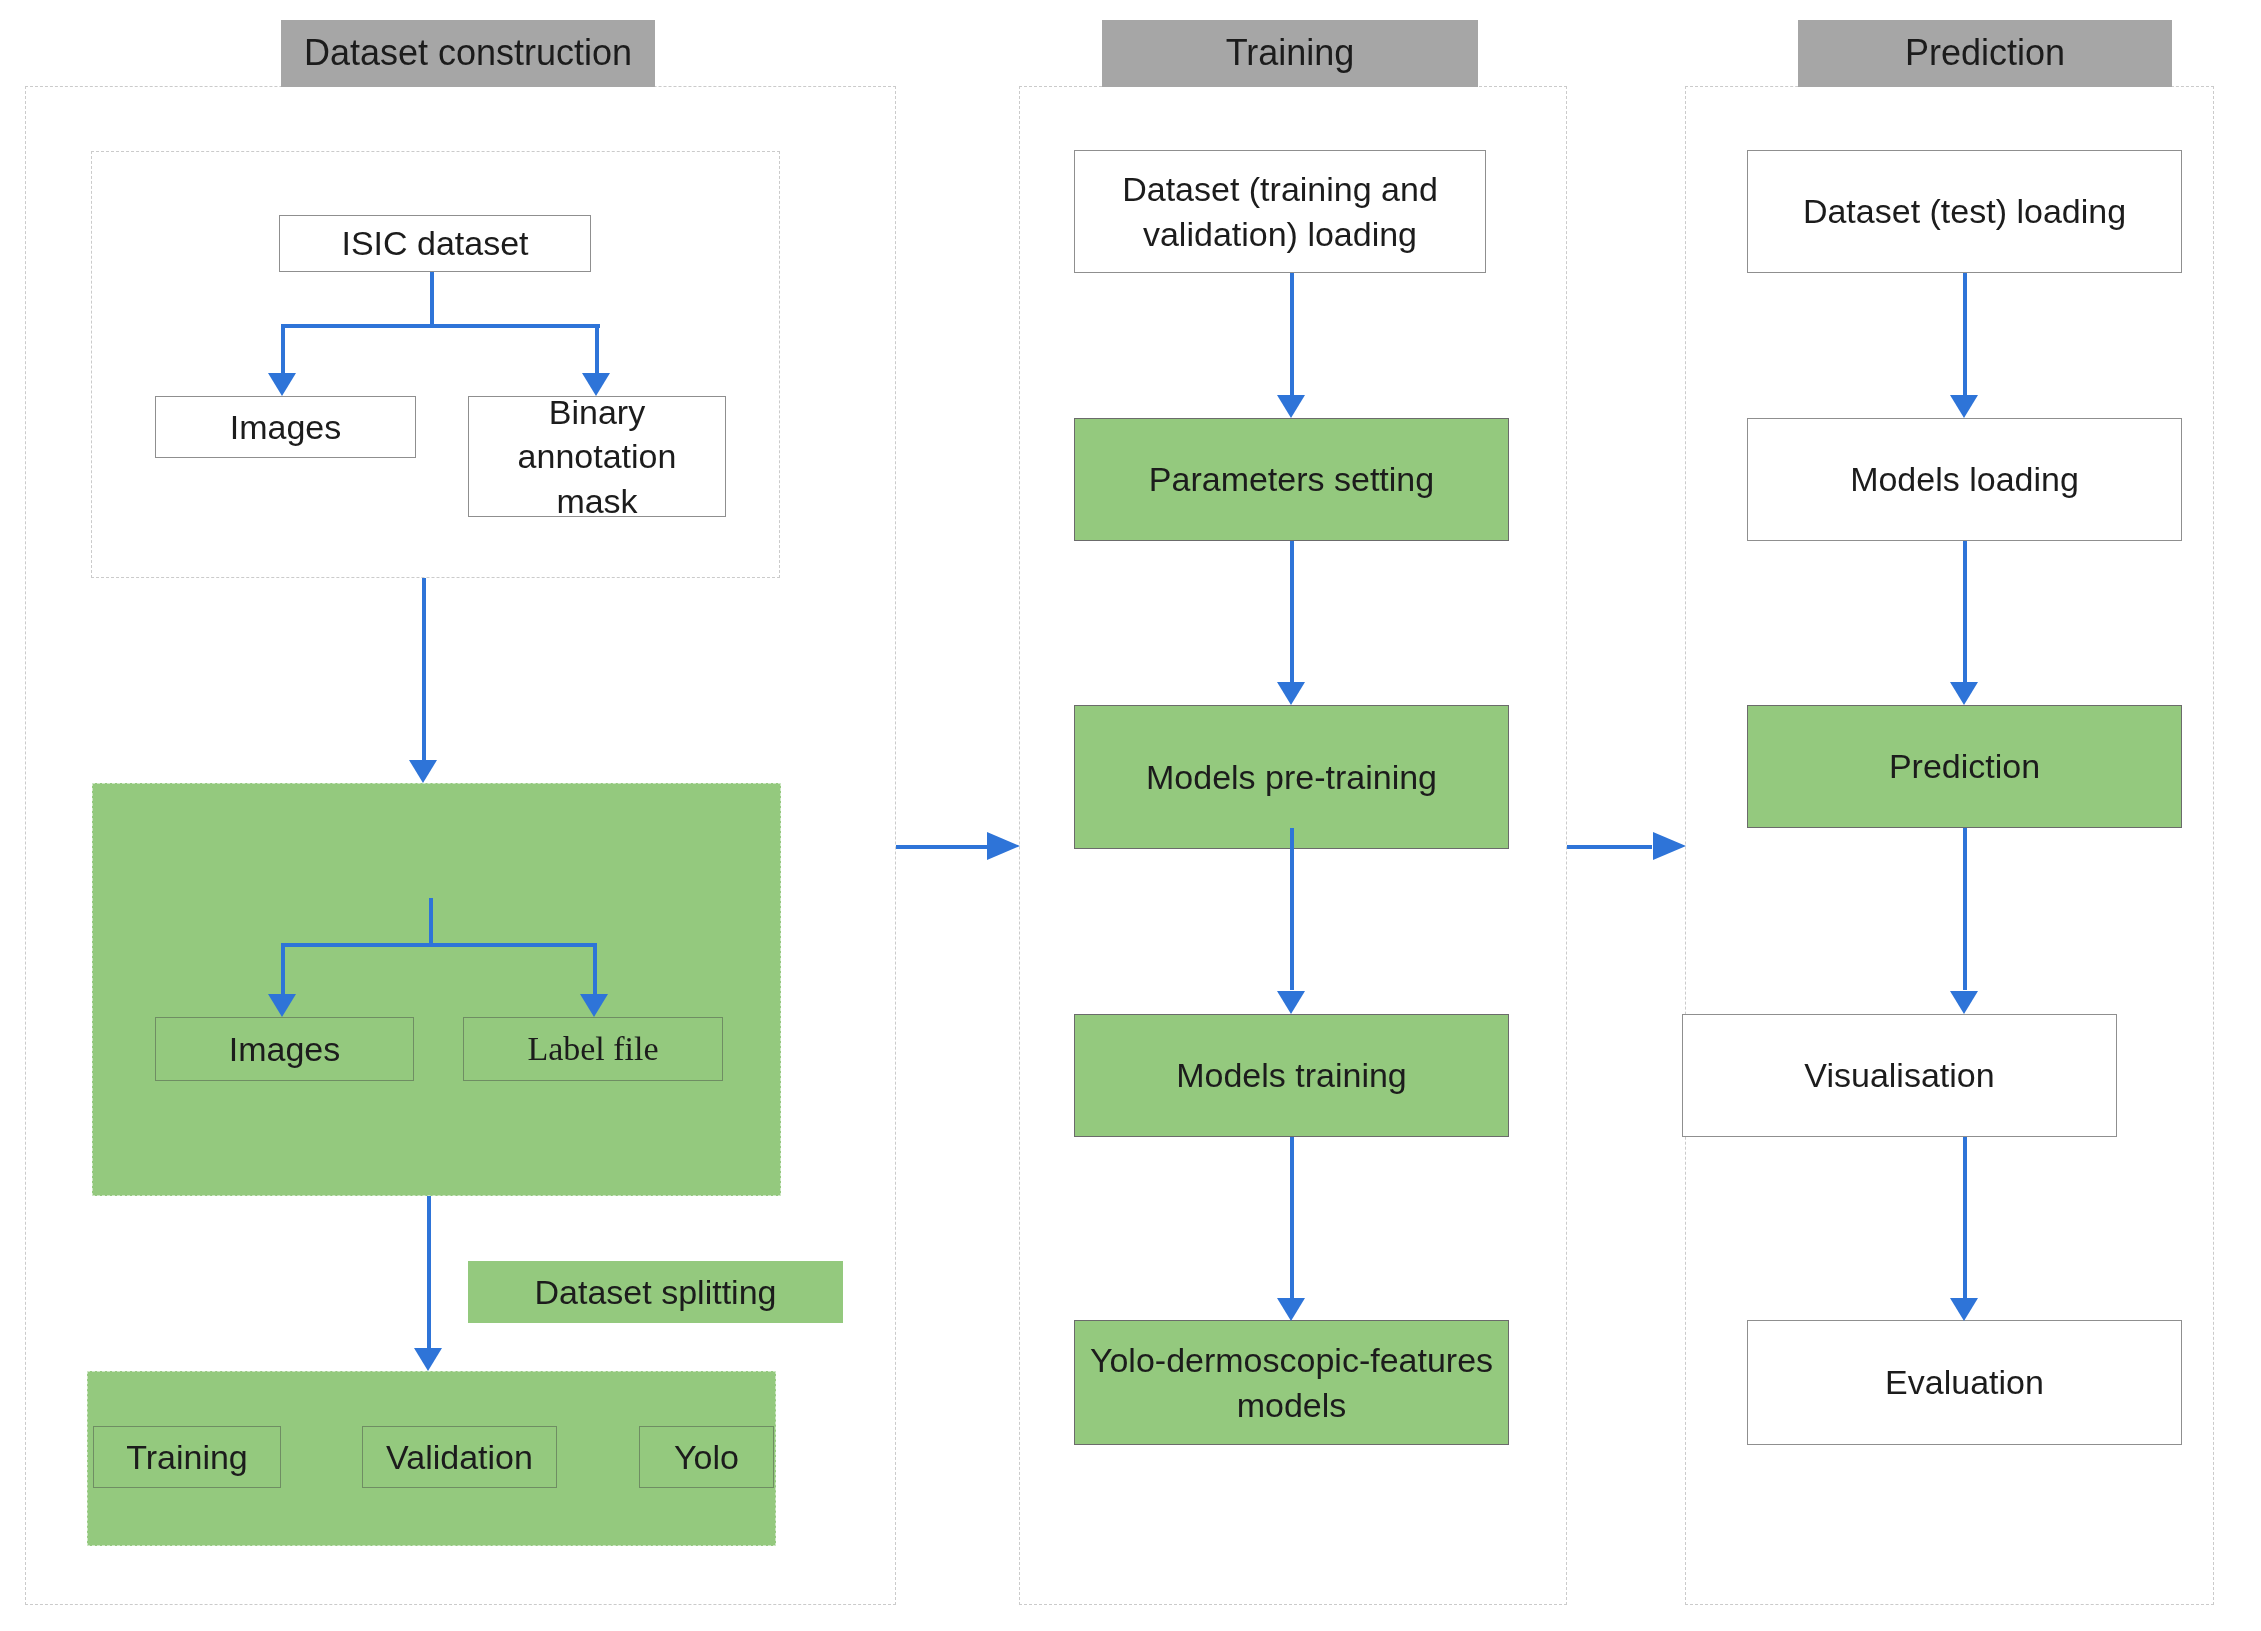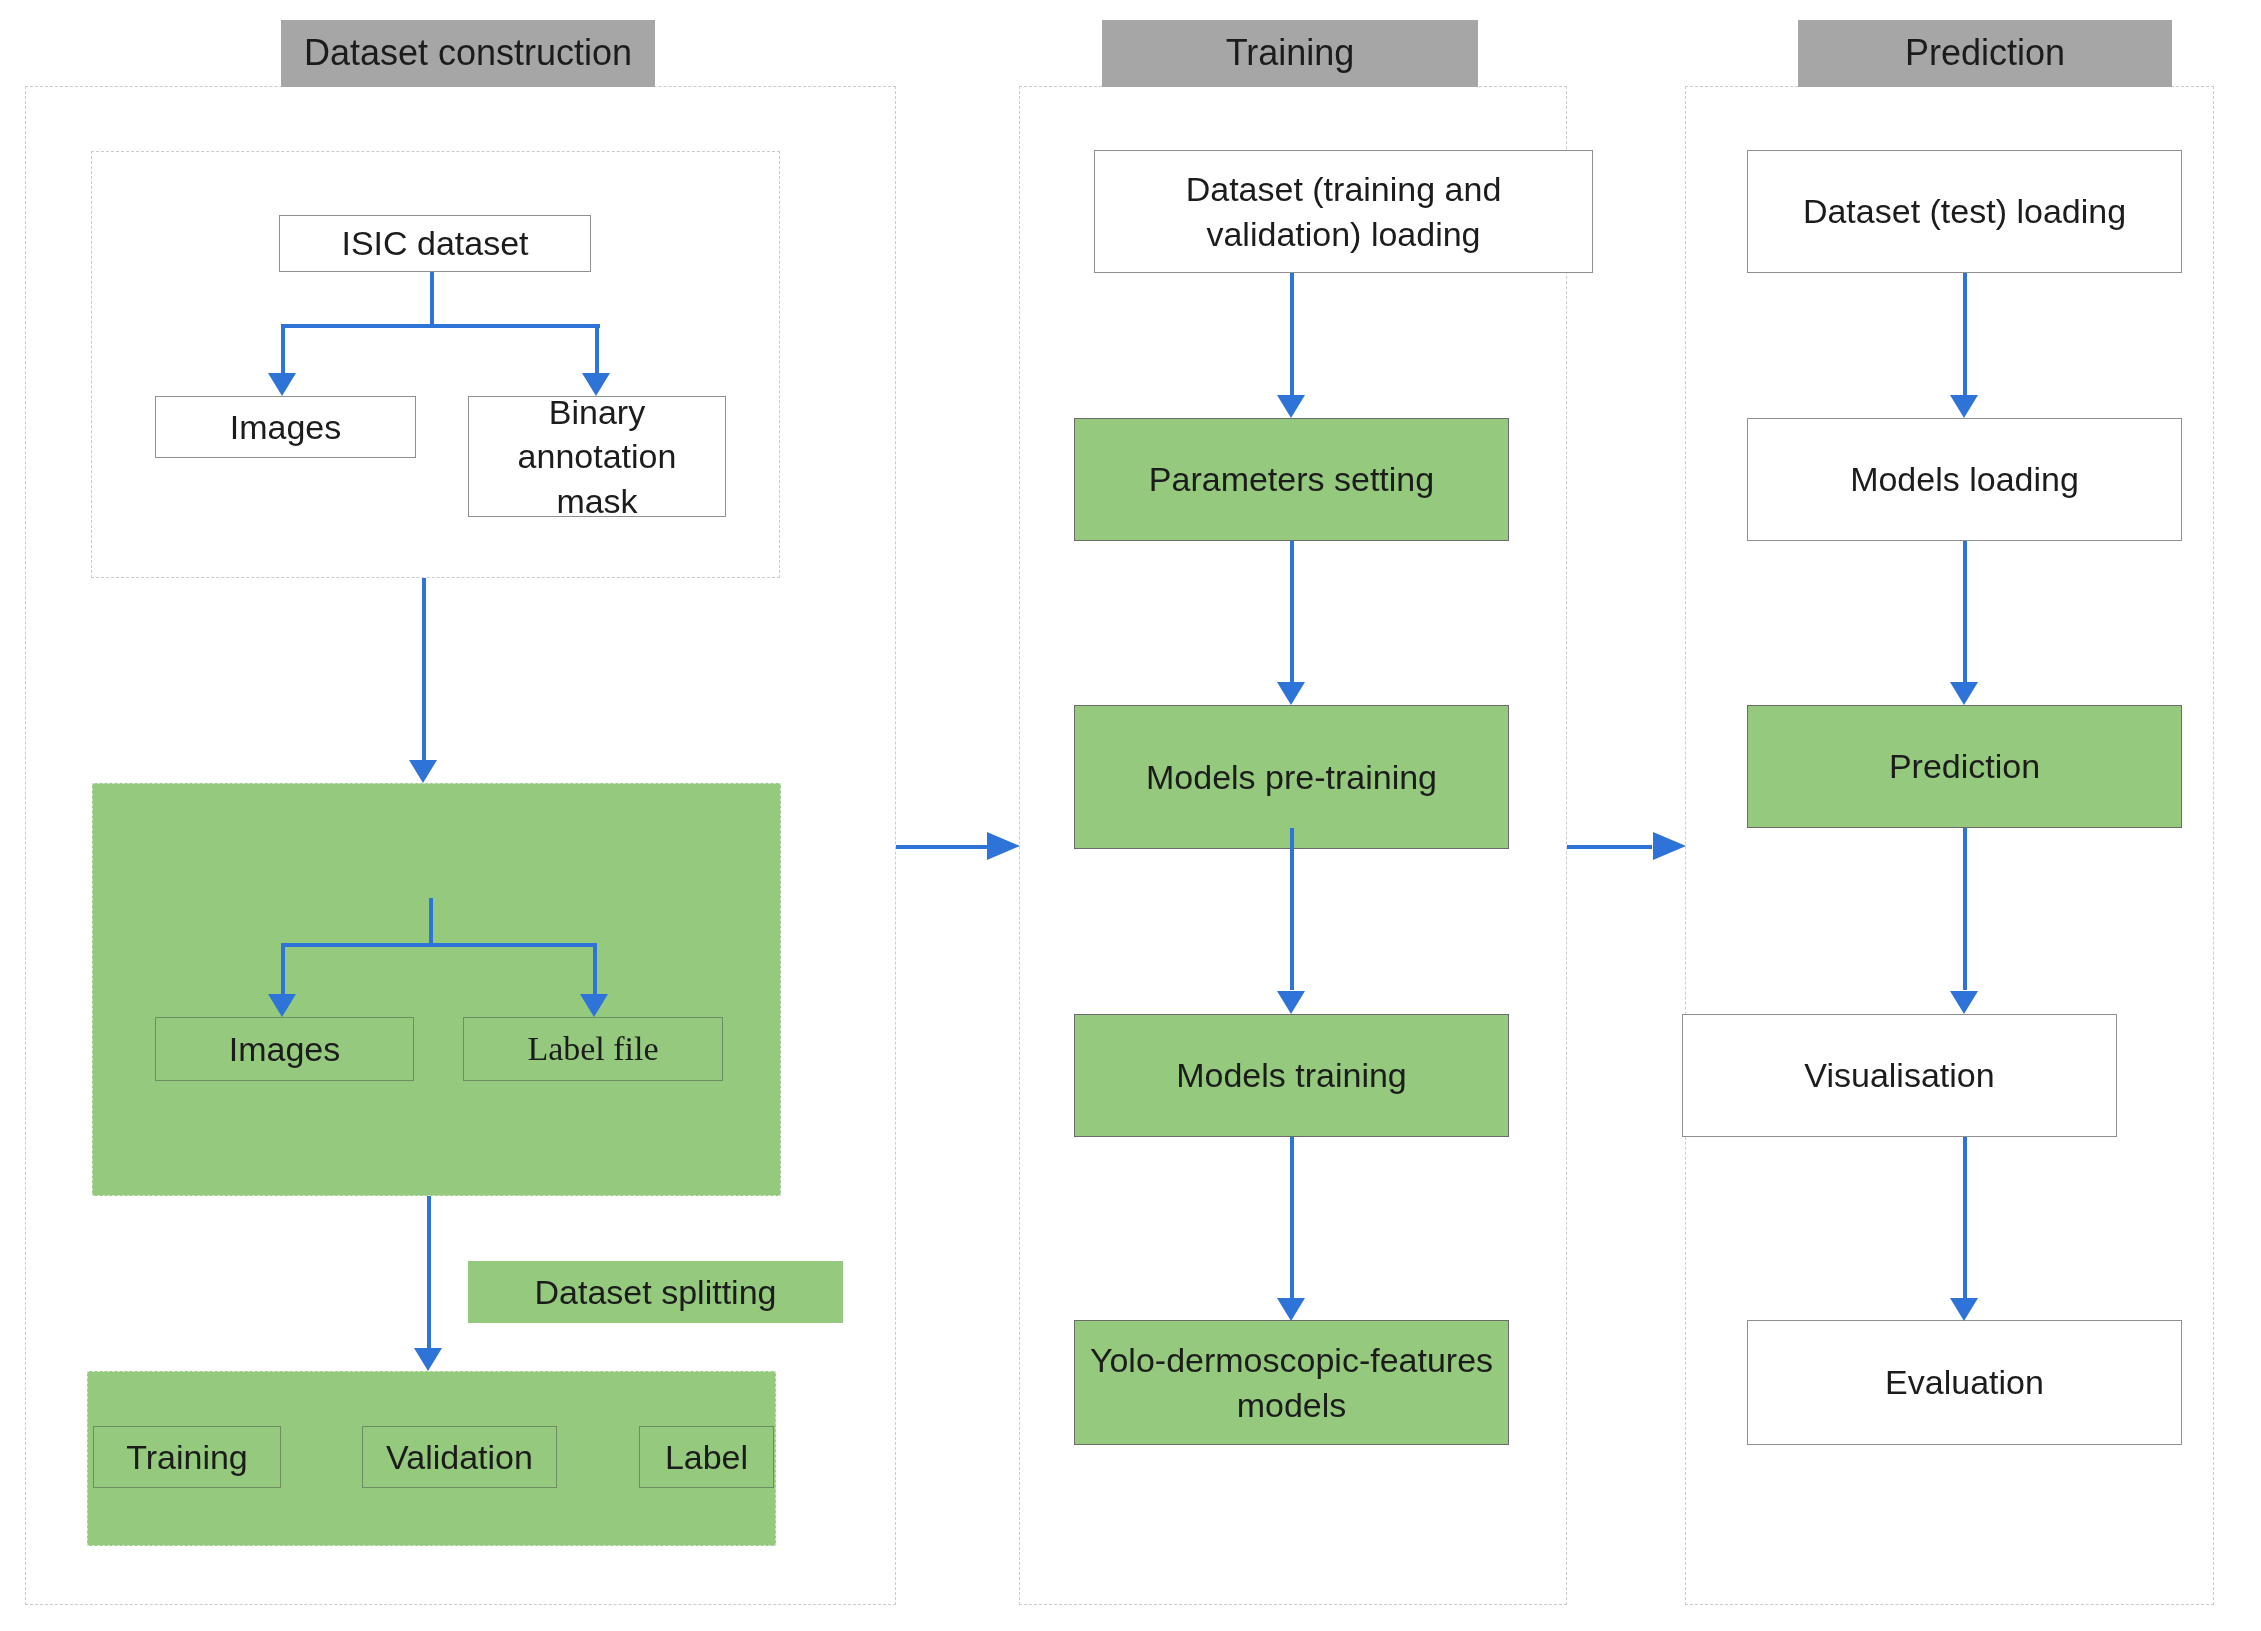--- a/index.html
+++ b/index.html
@@ -112,23 +112,23 @@
 
   <div class="stem-v" style="left:427px;top:1196px;height:153px;"></div>
   <div class="ah-down" style="left:414px;top:1348px;"></div>
 
   <div class="box greenlabel" style="left:468px;top:1261px;width:375px;height:62px;z-index:3;">Dataset splitting</div>
 
   <div class="block" style="left:87px;top:1371px;width:689px;height:175px;"></div>
 
   <div class="box greeninner" style="left:93px;top:1426px;width:188px;height:62px;">Training</div>
   <div class="box greeninner" style="left:362px;top:1426px;width:195px;height:62px;">Validation</div>
-  <div class="box greeninner" style="left:639px;top:1426px;width:135px;height:62px;">Label</div>
+  <div class="box greeninner" style="left:639px;top:1426px;width:135px;height:62px;">Yolo</div>
 
-  <div class="box whitebox" style="left:1074px;top:150px;width:499px;height:123px;margin-left:20px;">Dataset (training and validation) loading</div>
+  <div class="box whitebox" style="left:1074px;top:150px;width:412px;height:123px;">Dataset (training and validation) loading</div>
   <div class="box greenbox" style="left:1074px;top:418px;width:435px;height:123px;">Parameters setting</div>
   <div class="box greenbox" style="left:1074px;top:705px;width:435px;height:144px;">Models pre-training</div>
   <div class="box greenbox" style="left:1074px;top:1014px;width:435px;height:123px;">Models training</div>
   <div class="box greenbox" style="left:1074px;top:1320px;width:435px;height:125px;">Yolo-dermoscopic-features models</div>
 
   <div class="stem-v" style="left:1290px;top:273px;height:122px;"></div>
   <div class="ah-down" style="left:1277px;top:395px;"></div>
   <div class="stem-v" style="left:1290px;top:541px;height:141px;"></div>
   <div class="ah-down" style="left:1277px;top:682px;"></div>
   <div class="stem-v" style="left:1290px;top:828px;height:162px;"></div>

